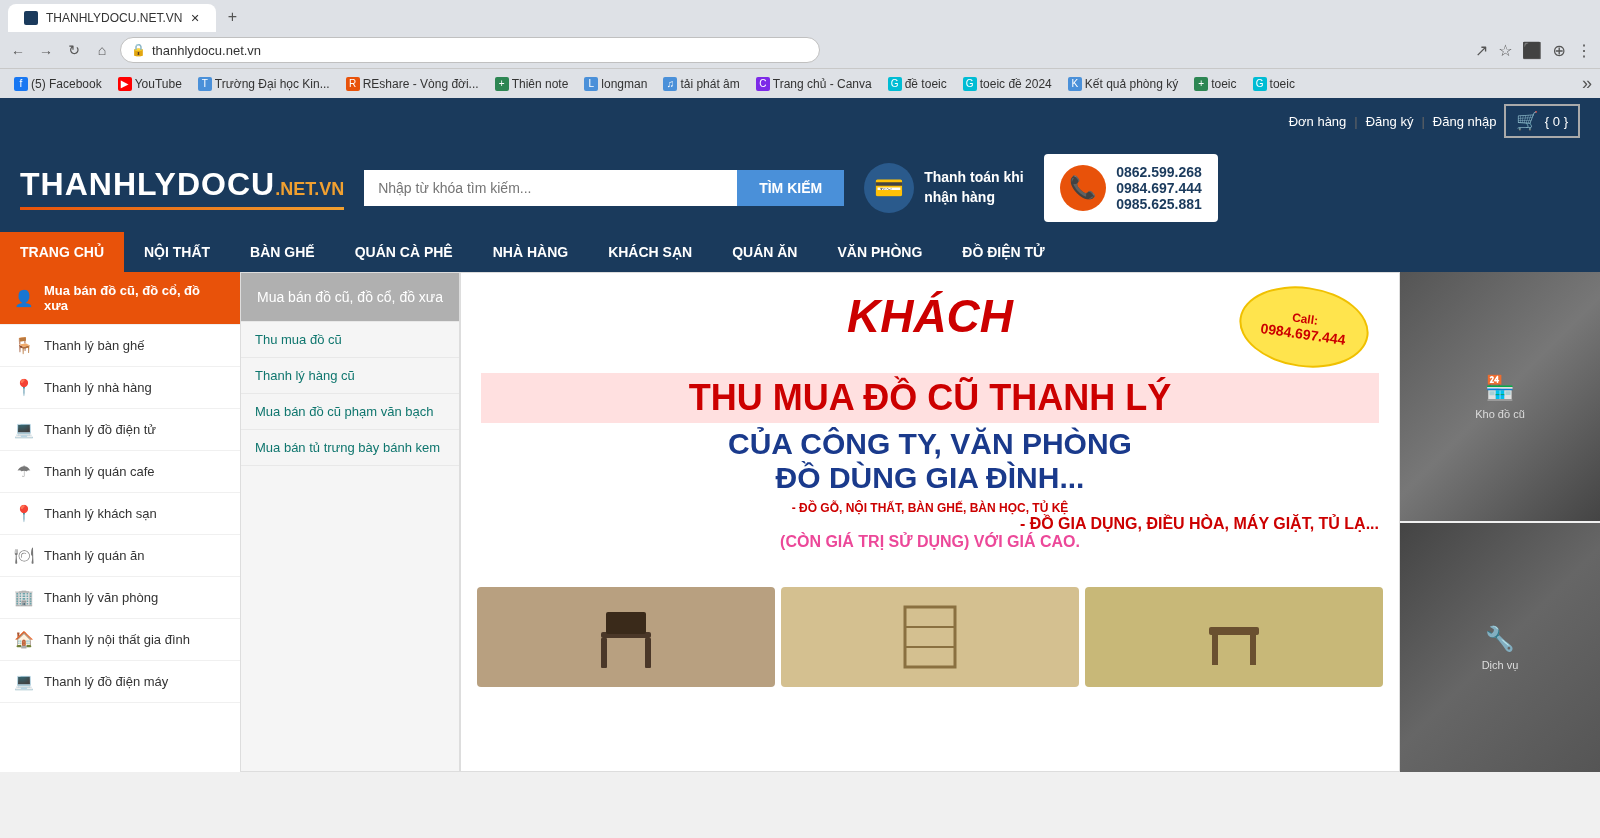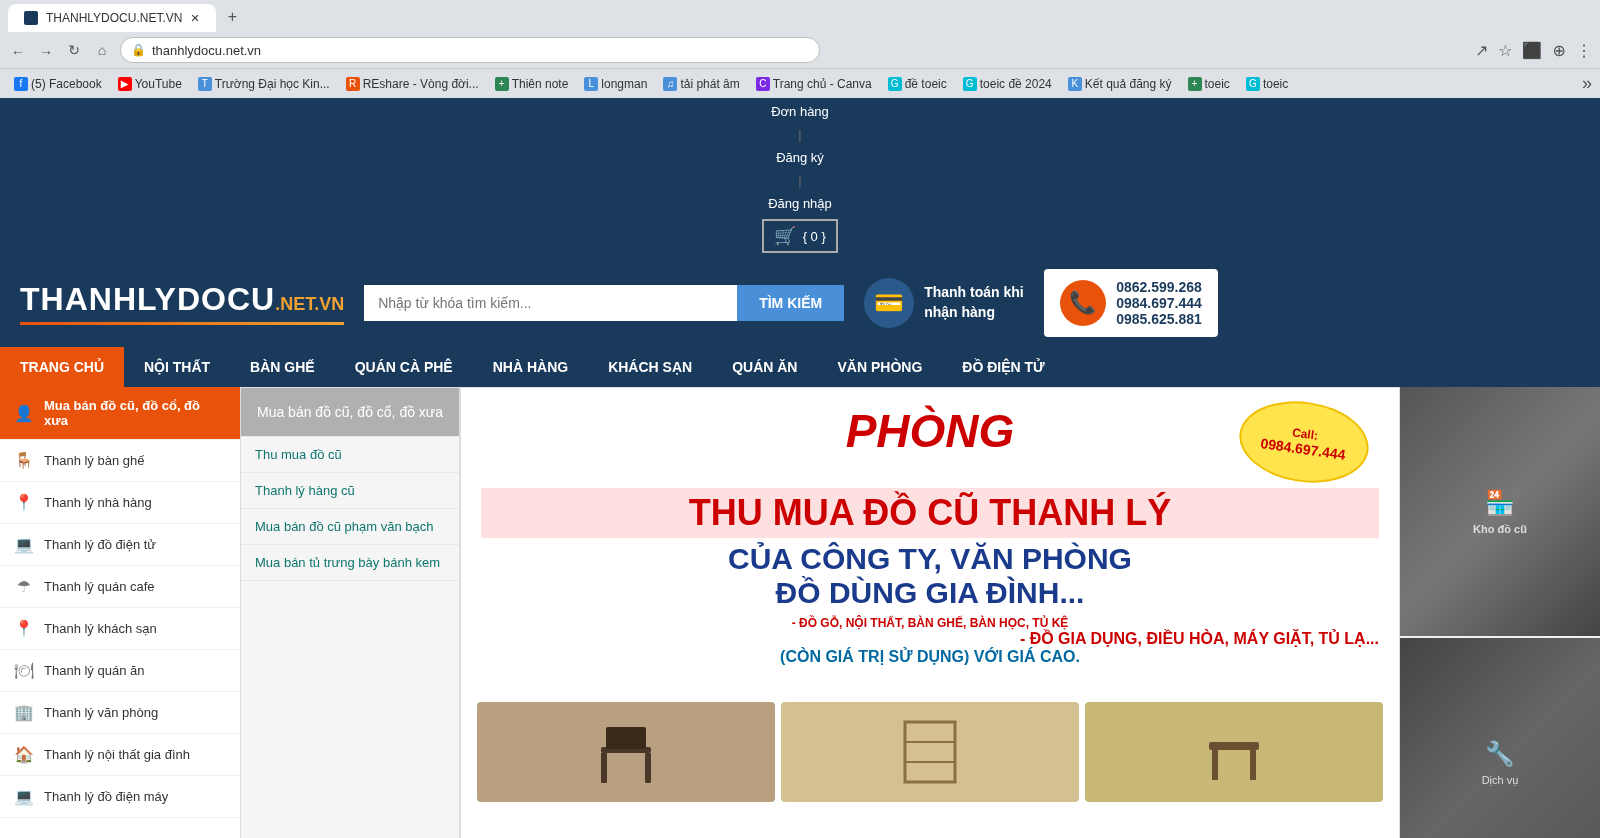--- a/index.html
+++ b/index.html
@@ -20,21 +20,21 @@
     .bm-blue { background: #4a90d9; color: white; }
     .bm-orange { background: #e8520a; color: white; }
     .bm-green { background: #2d8653; color: white; }
     .bm-canva { background: #7d2ae8; color: white; }
     .bm-teal { background: #00bcd4; color: white; }
 
     
     .website { background: #fff; }
 
     
-    .top-bar { background: #1a3a5c; color: #fff; padding: 6px 20px; display: flex; justify-content: flex-end; align-items: center; gap: 8px; font-size: 13px; flex-direction: column; }
+    .top-bar { background: #1a3a5c; color: #fff; padding: 6px 20px; display: flex; justify-content: flex-end; align-items: center; gap: 8px; font-size: 13px; }
     .top-bar a { color: #fff; text-decoration: none; }
     .top-bar-divider { color: #666; }
     .cart-box { border: 2px solid #aaa; padding: 4px 10px; display: flex; align-items: center; gap: 6px; font-size: 13px; color: #fff; }
 
     
     .header { background: #1a3a5c; padding: 10px 20px; display: flex; align-items: center; gap: 20px; }
     .logo-circle { width: 100px; height: 100px; border-radius: 50%; background: #1a3a5c; border: 3px solid #4a90d9; display: flex; flex-direction: column; align-items: center; justify-content: center; color: #fff; text-align: center; flex-shrink: 0; }
     .logo-circle .yenmay { font-size: 20px; font-weight: bold; color: #f0c040; line-height: 1.1; }
     .logo-circle .secondhand { font-size: 11px; color: #ccc; letter-spacing: 1px; }
     .logo-text { color: #fff; }
@@ -142,21 +142,21 @@
     <div class="bookmark-item">
       <span class="bookmark-icon bm-teal">G</span>
       <span>đề toeic</span>
     </div>
     <div class="bookmark-item">
       <span class="bookmark-icon bm-teal">G</span>
       <span>toeic đề 2024</span>
     </div>
     <div class="bookmark-item">
       <span class="bookmark-icon bm-blue">K</span>
-      <span>Kết quả đăng ký</span>
+      <span>Kết quả phòng ký</span>
     </div>
     <div class="bookmark-item">
       <span class="bookmark-icon bm-green">+</span>
       <span>toeic</span>
     </div>
     <div class="bookmark-item">
       <span class="bookmark-icon bm-teal">G</span>
       <span>toeic</span>
     </div>
     <span style="margin-left:auto; font-size:18px; cursor:pointer; color:#555;">»</span>
@@ -278,27 +278,27 @@
       <div style="display:flex; flex:1;">
 
         <div style="flex:1; background:#fff; position:relative; min-height:500px; overflow:hidden; border:1px solid #ddd;">
 
           <div style="position:absolute; top:14px; right:30px; background:#ffe44d; border-radius:50%; width:130px; height:80px; display:flex; flex-direction:column; align-items:center; justify-content:center; transform:rotate(8deg); border:2px solid #f0c000; z-index:2;">
             <span style="font-size:12px; font-weight:bold; color:#c00;">Call:</span>
             <span style="font-size:14px; font-weight:bold; color:#c00;">0984.697.444</span>
           </div>
 
           <div style="padding:16px 20px;">
-            <div style="font-size:46px; font-weight:900; color:#cc0000; text-align:center; font-style:italic;">PHÒNG</div>
+            <div style="font-size:46px; font-weight:900; color:#cc0000; text-align:center; font-style:italic;">KHÁCH</div>
             <div style="font-size:36px; font-weight:900; color:#cc0000; text-align:center; background:#ffe0e0; padding:4px 0;margin-top:30px;">THU MUA ĐỒ CŨ THANH LÝ</div>
             <div style="font-size:30px; font-weight:900; color:#1a3a8c; text-align:center; margin-top:4px;">CỦA CÔNG TY, VĂN PHÒNG</div>
             <div style="font-size:30px; font-weight:900; color:#1a3a8c; text-align:center;">ĐỒ DÙNG GIA ĐÌNH...</div>
             <div style="font-size:12px; font-weight:bold; color:#cc0000; text-align:center; margin-top:6px;">- ĐỒ GỖ, NỘI THẤT, BÀN GHẾ, BÀN HỌC, TỦ KỆ</div>
             <div style="font-size:16px; font-weight:bold; color:#cc0000; text-align:right;">- ĐỒ GIA DỤNG, ĐIỀU HÒA, MÁY GIẶT, TỦ LẠ...</div>
-            <div style="font-size:16px; font-weight:bold; color:#0369a1; text-align:center;">(CÒN GIÁ TRỊ SỬ DỤNG) VỚI GIÁ CAO.</div>
+            <div style="font-size:16px; font-weight:bold; color:#ec4899; text-align:center;">(CÒN GIÁ TRỊ SỬ DỤNG) VỚI GIÁ CAO.</div>
           </div>
 
           <div style="display:flex; gap:6px; padding:10px 16px; margin-top:10px;">
 
             <div style="flex:1; height:100px; background:#b8a080; border-radius:4px; display:flex; align-items:center; justify-content:center;">
               <svg width="60" height="70" viewBox="0 0 60 70">
                 <rect x="5" y="30" width="50" height="6" fill="#4a3728" rx="2"></rect>
                 <rect x="5" y="36" width="6" height="30" fill="#4a3728" rx="1"></rect>
                 <rect x="49" y="36" width="6" height="30" fill="#4a3728" rx="1"></rect>
                 <rect x="10" y="10" width="40" height="22" fill="#3a2a1a" rx="2"></rect>
@@ -321,21 +321,21 @@
               </svg>
             </div>
           </div>
         </div>
 
         <div style="width:200px; display:flex; flex-direction:column; gap:2px;">
           <div style="flex:1; background:#888; display:flex; align-items:center; justify-content:center; min-height:240px; overflow:hidden;">
 
             <div style="width:100%; height:100%; background:linear-gradient(135deg, #555 0%, #777 50%, #444 100%); display:flex; flex-direction:column; align-items:center; justify-content:center; color:#ccc; font-size:12px; text-align:center; padding:8px;">
               <div style="font-size:24px; margin-bottom:6px;">🏪</div>
-              <div style="font-size:11px; color:#ddd;font-weight:bold;">Kho đồ cũ</div>
+              <div style="font-size:11px; color:#ddd;">Kho đồ cũ</div>
             </div>
           </div>
           <div style="flex:1; background:#666; display:flex; align-items:center; justify-content:center; min-height:240px; overflow:hidden;">
             <div style="width:100%; height:100%; background:linear-gradient(135deg, #444 0%, #666 50%, #555 100%); display:flex; flex-direction:column; align-items:center; justify-content:center; color:#ccc; font-size:12px; text-align:center; padding:8px;">
               <div style="font-size:24px; margin-bottom:6px;">🔧</div>
               <div style="font-size:11px; color:#ddd;">Dịch vụ</div>
             </div>
           </div>
         </div>
       </div>

